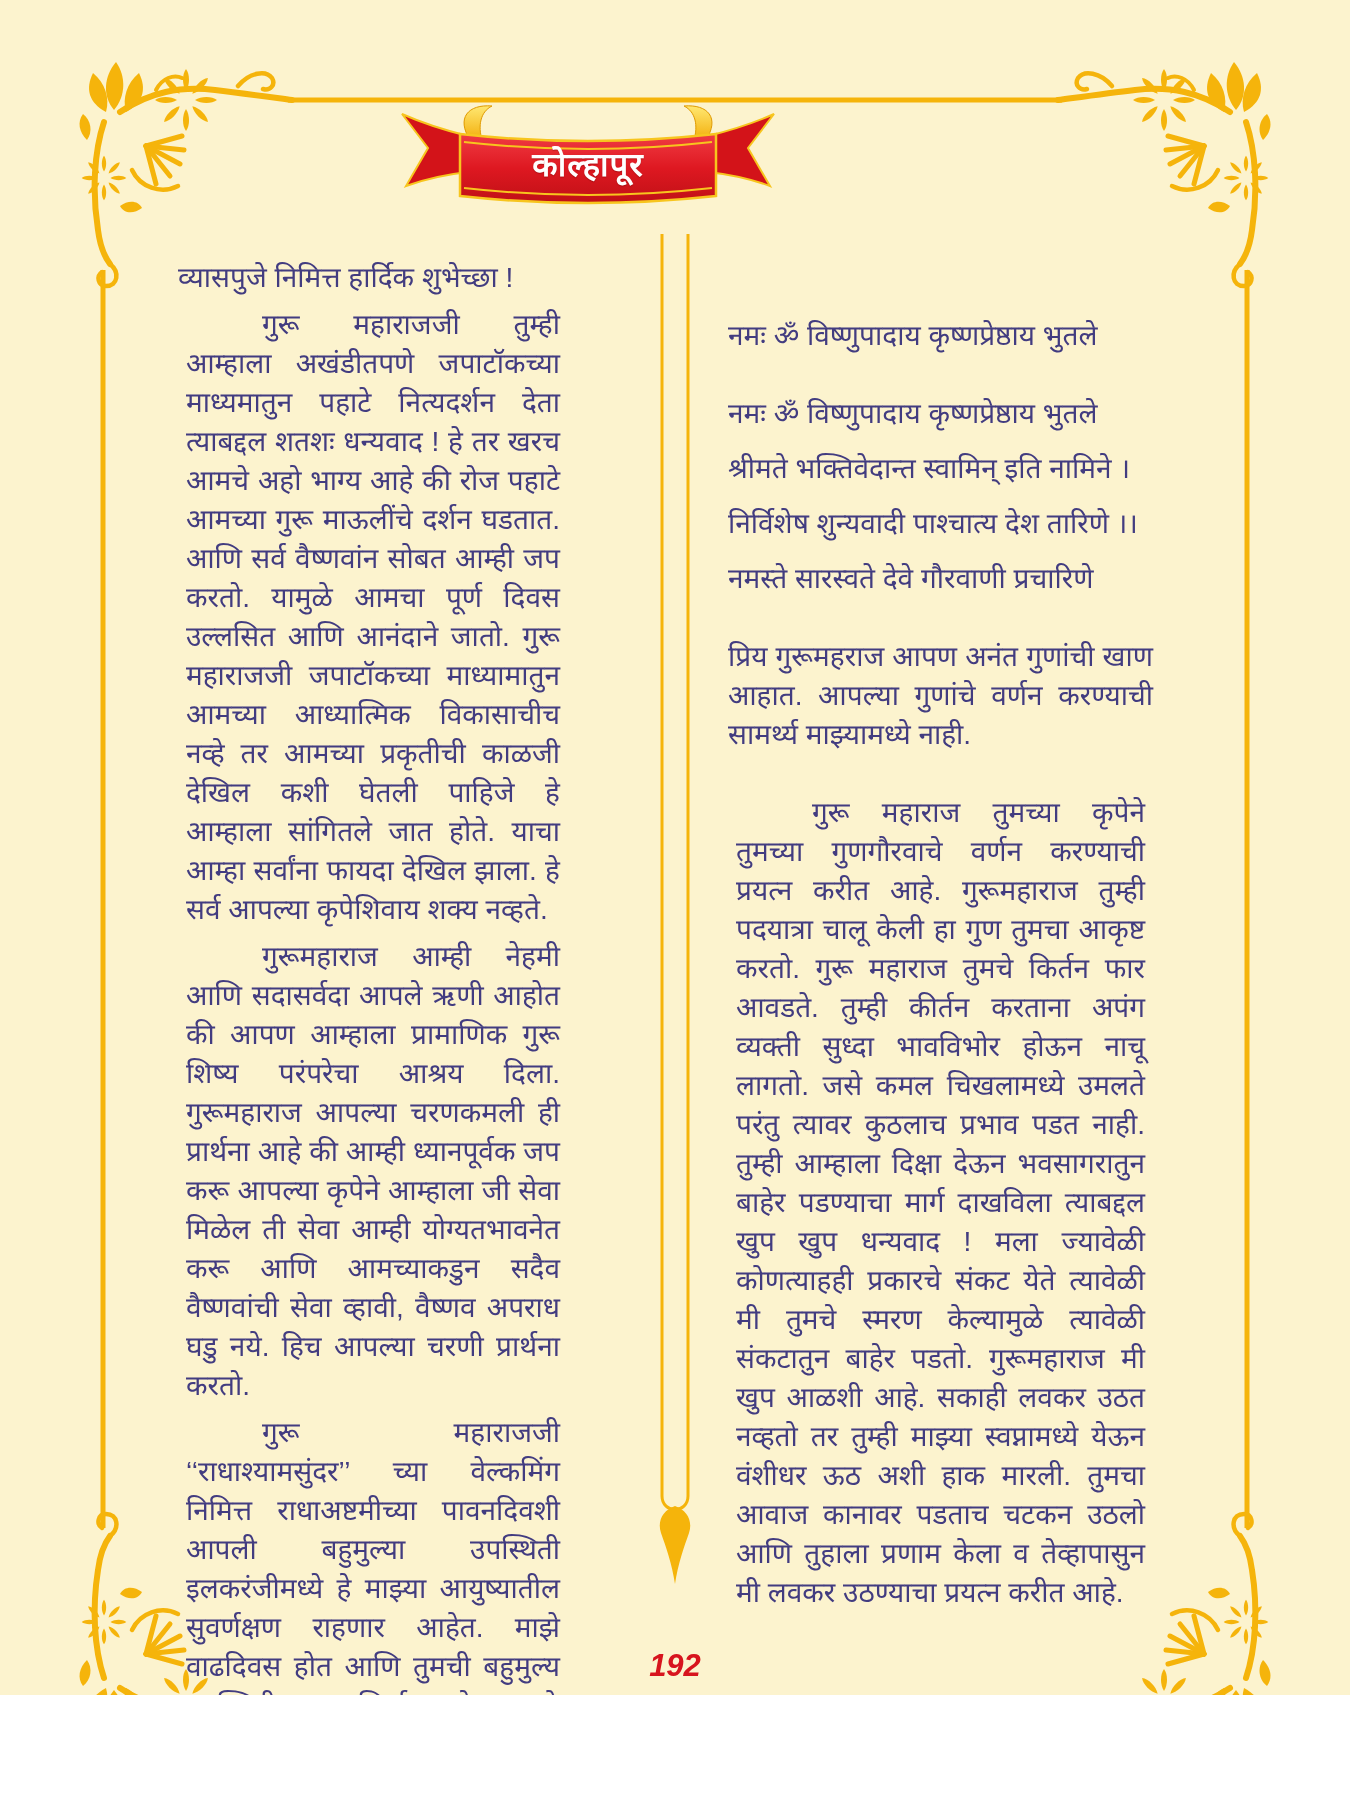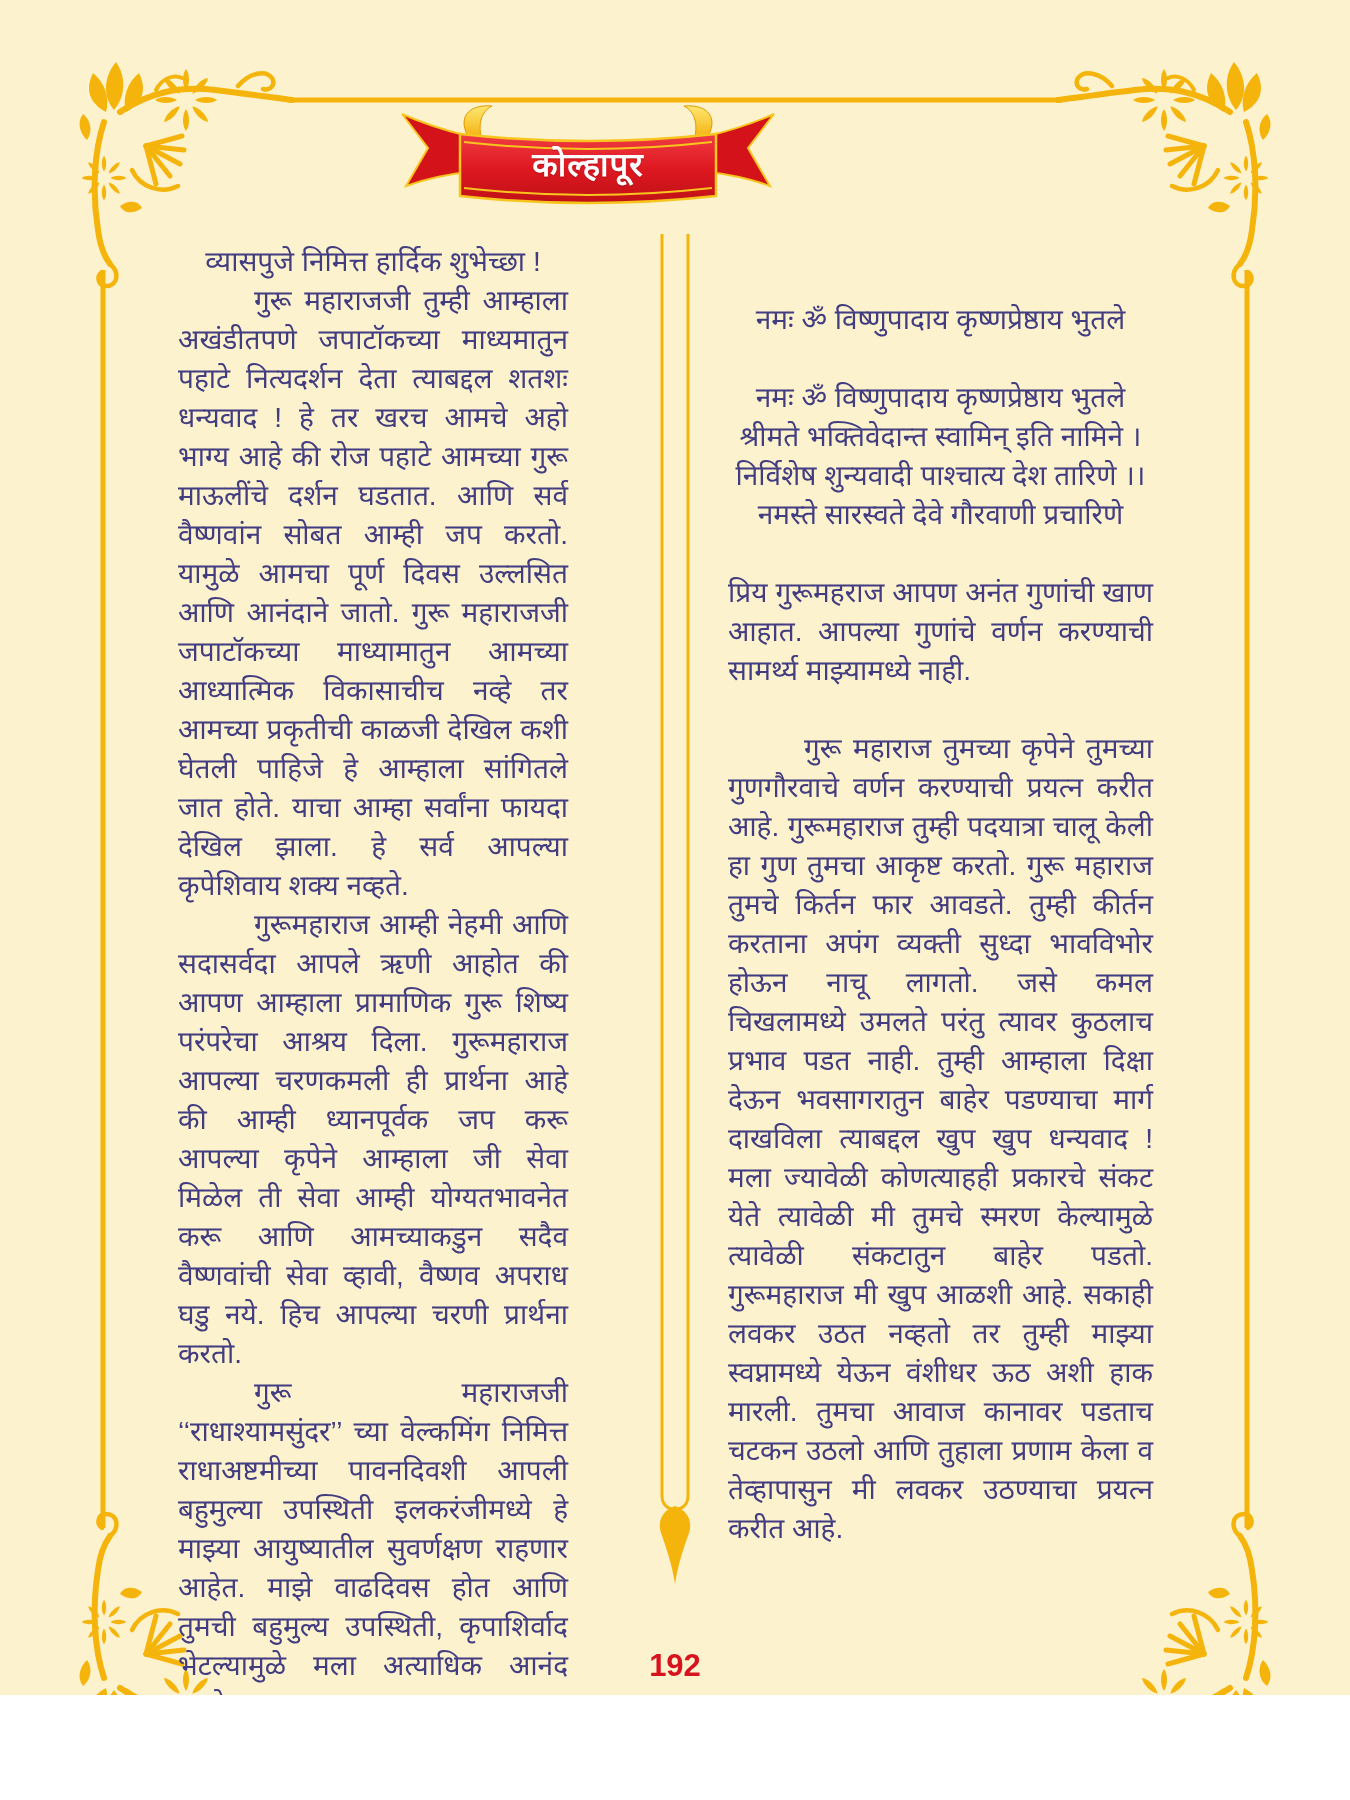--- a/index.html
+++ b/index.html
@@ -17,28 +17,28 @@
   .banner svg{position:absolute;left:0;top:0;width:100%;height:100%;}
   .banner-title{
     position:absolute;left:50%;top:64px;transform:translate(-50%,-52%);
     color:#ffffff;font-size:33px;font-weight:bold;letter-spacing:1px;white-space:nowrap;
     text-shadow:0 1px 1px rgba(120,0,0,.45);
   }
   
   .txtcol{position:absolute;font-size:28px;line-height:39px;text-align:justify;}
   .col-left{left:178px;top:242px;width:390px;}
   .col-right{left:728px;top:300px;width:425px;}
-  .line{text-align:center;}
-  .para{margin:0;text-indent:76px;}
+  .line{text-align:left;margin-top:16px;}
+  .para{margin:8px;text-indent:76px;}
   .para-flush{margin:0;text-indent:0;}
   .block-gap{margin-top:39px;}
   .signature .line{text-indent:0;}
   .page-number{
     position:absolute;left:0;top:1648px;width:1350px;text-align:center;
-    color:#D7141E;font-size:31px;font-weight:bold;
+    color:#D7141E;font-size:31px;font-weight:bold;font-style:italic;
   }
   .page-edge{position:absolute;left:0;bottom:0;width:1350px;height:13px;background:#ffffff;}
 </style>
 </head>
 <body>
 
 <div class="page">
 
   <svg class="decor" viewBox="0 0 1350 1800" xmlns="http://www.w3.org/2000/svg">
     <defs>

